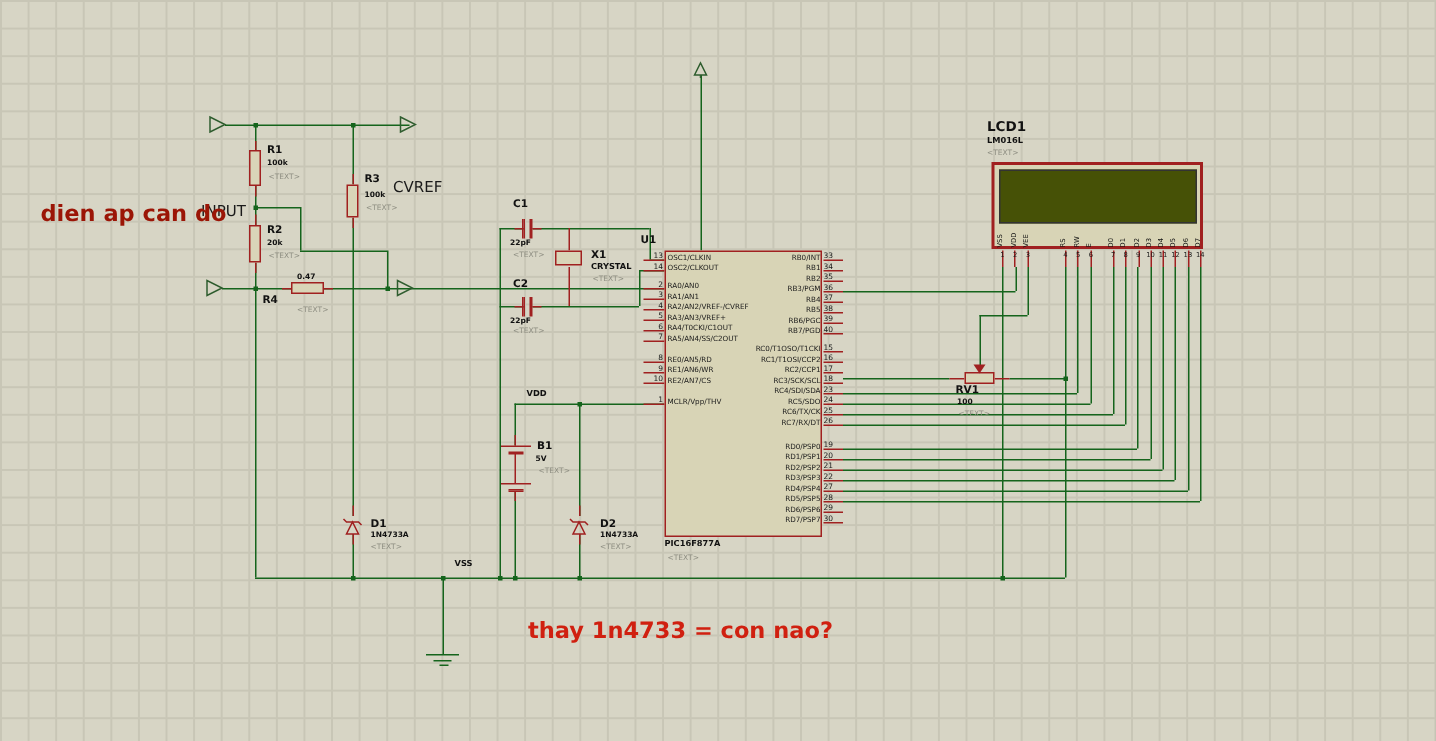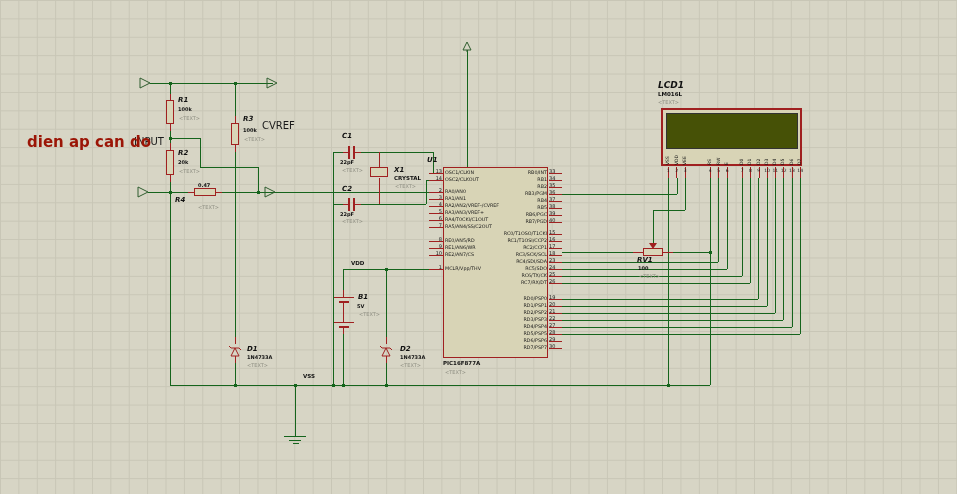--- a/index.html
+++ b/index.html
@@ -10,21 +10,21 @@
                      linear-gradient(90deg,#c8c6b6 1px,transparent 1px);
     background-size:18.4px 18.4px;
     font-family:"DejaVu Sans",sans-serif;color:#111;
   }
   .w{position:absolute;}
   .dot{position:absolute;width:3px;height:3px;background:#15641c;}
   .box{position:absolute;border:1px solid #a02020;background:#d9d5b8;box-sizing:border-box;}
   .chip{background:#d8d4b6;}
   .lcdshell{background:#d8d4b6;border:2px solid #a02020;}
   .lcdscreen{position:absolute;background:#465106;border:1px solid #333;}
-  .ref{position:absolute;font-weight:bold;font-size:7px;line-height:8px;white-space:nowrap;color:#111;font-style:italic;}
+  .ref{position:absolute;font-weight:bold;font-size:7px;line-height:8px;white-space:nowrap;color:#111;}
   .bigref{font-size:9px;line-height:10px;}
   .val{position:absolute;font-weight:bold;font-size:5px;line-height:6px;white-space:nowrap;color:#111;}
   .part{position:absolute;font-weight:bold;font-size:5.5px;line-height:7px;white-space:nowrap;color:#111;}
   .ph{position:absolute;font-size:5px;line-height:6px;white-space:nowrap;color:#8f8f83;}
   .lbl{position:absolute;font-size:10px;line-height:11px;color:#1a1a1a;white-space:nowrap;}
   .tiny{position:absolute;font-size:5.5px;font-weight:bold;line-height:6px;color:#111;white-space:nowrap;}
   .note{position:absolute;font-weight:bold;font-size:15px;line-height:16px;white-space:nowrap;}
   .note-left{color:#9b1506;}
   .note-q{color:#d02010;}
   .pg{position:absolute;}
@@ -397,14 +397,15 @@
 
   <span class="ref bigref" style="left:658px;top:80px">LCD1</span>
   <span class="part" style="left:658px;top:91px">LM016L</span>
   <span class="ph" style="left:658px;top:99px">&lt;TEXT&gt;</span>
 
   <span class="tiny" style="left:351px;top:260px">VDD</span>
   <span class="tiny" style="left:303px;top:373px">VSS</span>
   <span class="lbl" style="left:134px;top:136px">INPUT</span>
   <span class="lbl" style="left:262px;top:120px">CVREF</span>
   <span class="note note-left" style="left:27px;top:134px">dien ap can do</span>
+  <span class="note note-q" style="left:352px;top:412px">thay 1n4733 = con nao?</span>
 
 </div>
 
 </body></html>

